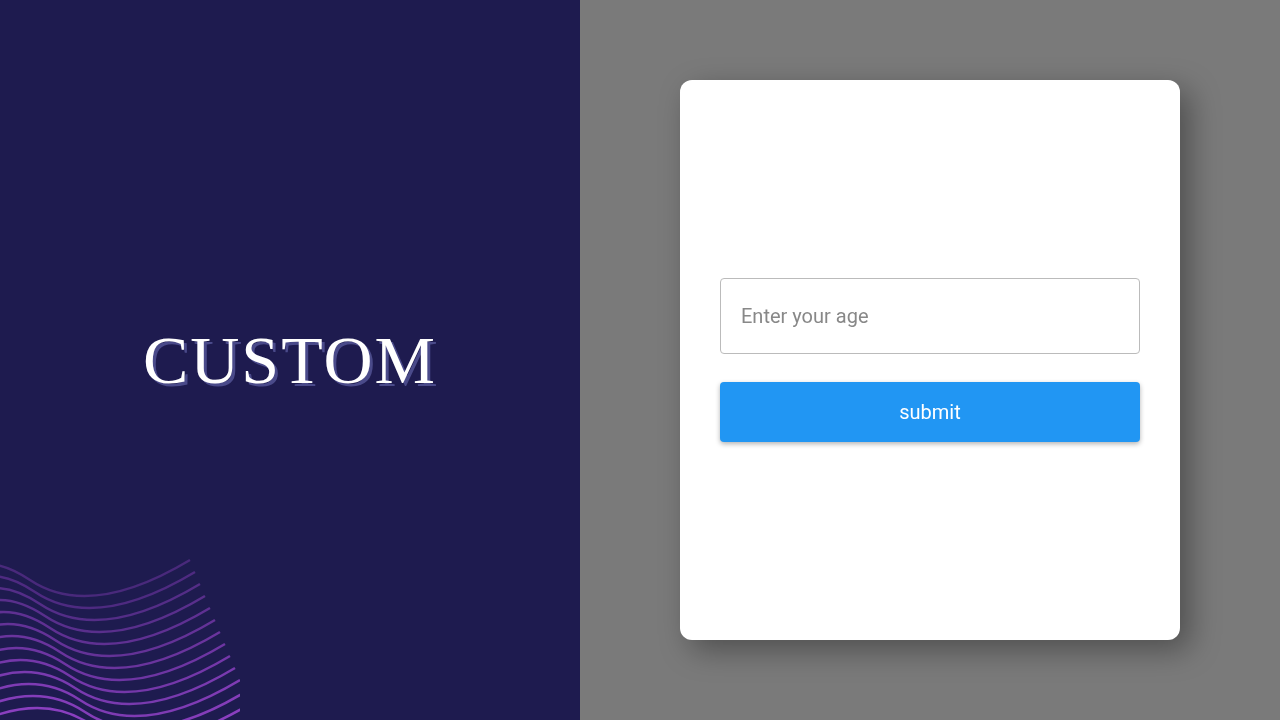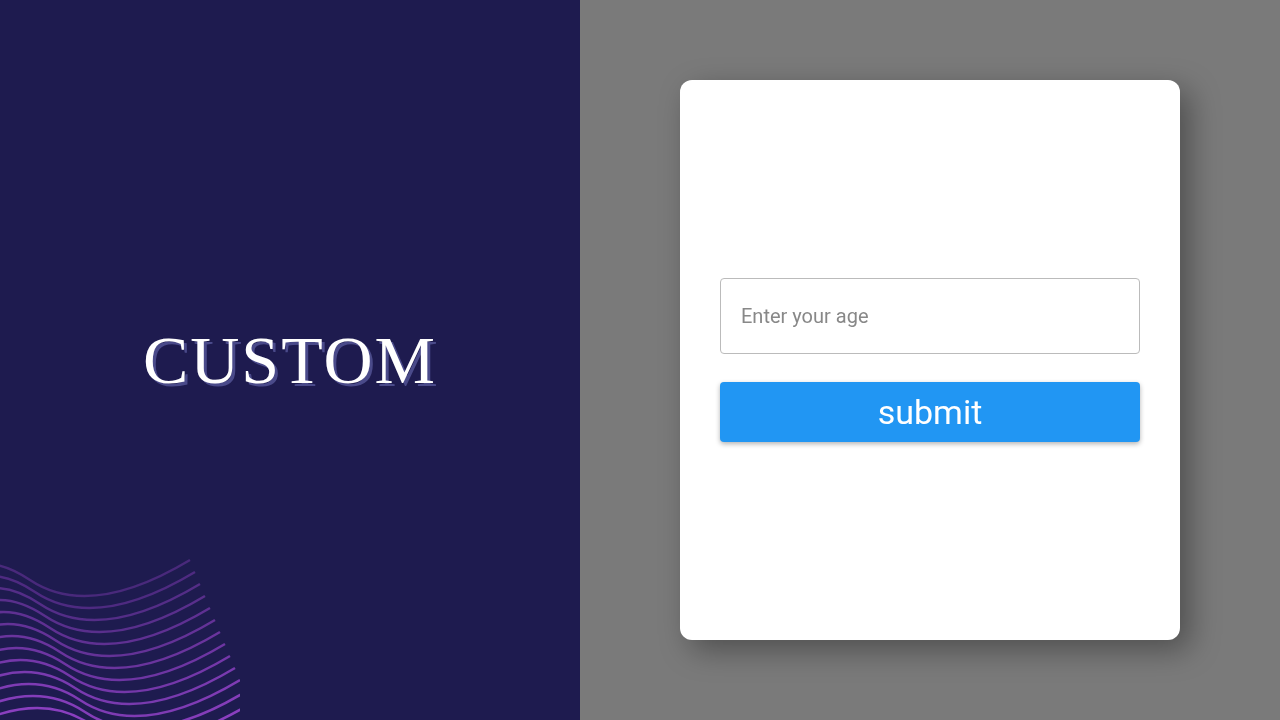--- a/index.html
+++ b/index.html
@@ -88,21 +88,21 @@
       color: #888888;
     }
 
     .submit-button {
       width: 100%;
       height: 60px;
       background: #2196f3;
       border: none;
       border-radius: 4px;
       color: #ffffff;
-      font-size: 34px;
+      font-size: 20px;
       cursor: pointer;
       box-shadow: 0 2px 5px rgba(0, 0, 0, 0.3);
       font-family: inherit;
     }
   </style>
 </head>
 <body>
 
 <div class="left-panel">
   <div class="title-container">

